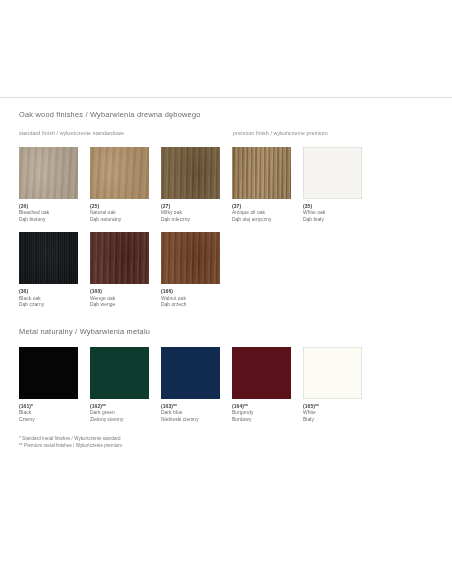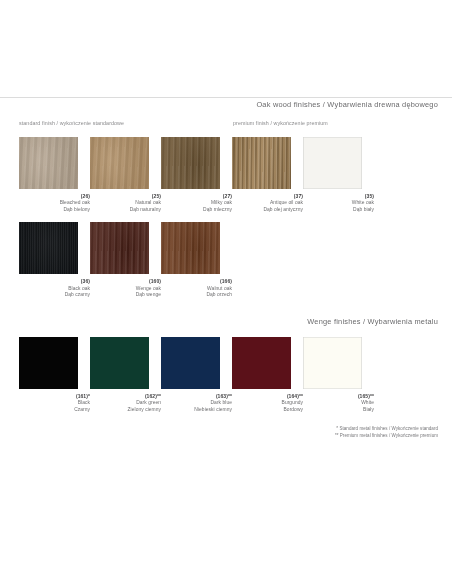--- a/index.html
+++ b/index.html
@@ -18,21 +18,21 @@
 
   .page { position: relative; width: 452px; height: 584px; }
 
   .top-rule {
     position: absolute;
     left: 0; top: 97px;
     width: 452px; height: 1px;
     background: #dcdcdc;
   }
 
-  .content { position: absolute; left: 0; top: 100px; width: 452px; text-align: right; }
+  .content { position: absolute; left: 0; top: 110px; width: 452px; }
 
   .section { padding: 0 14px; }
 
   .section-title {
     font-size: 7.4px;
     letter-spacing: 0.22px;
     color: #6a6a6c;
     margin: 0 0 11px 5px;
     font-weight: 400;
     white-space: nowrap;
@@ -227,21 +227,21 @@
             <div class="labels">
               <div class="code">(166)</div>
               <div class="name-en">Walnut oak</div>
               <div class="name-pl">Dąb orzech</div>
             </div>
           </div>
         </div>
     </div>
 
     <div class="section metal-section">
-      <div class="section-title">Wenge finishes / Wybarwienia metalu</div>
+      <div class="section-title">Metal naturalny / Wybarwienia metalu</div>
 
       <div class="swatch-grid metal-grid" id="metal-grid">
           <div class="cell">
             <div class="swatch grain-none" style="background: rgb(5, 5, 5);"></div>
             <div class="labels">
               <div class="code">(161)*</div>
               <div class="name-en">Black</div>
               <div class="name-pl">Czarny</div>
             </div>
           </div>

